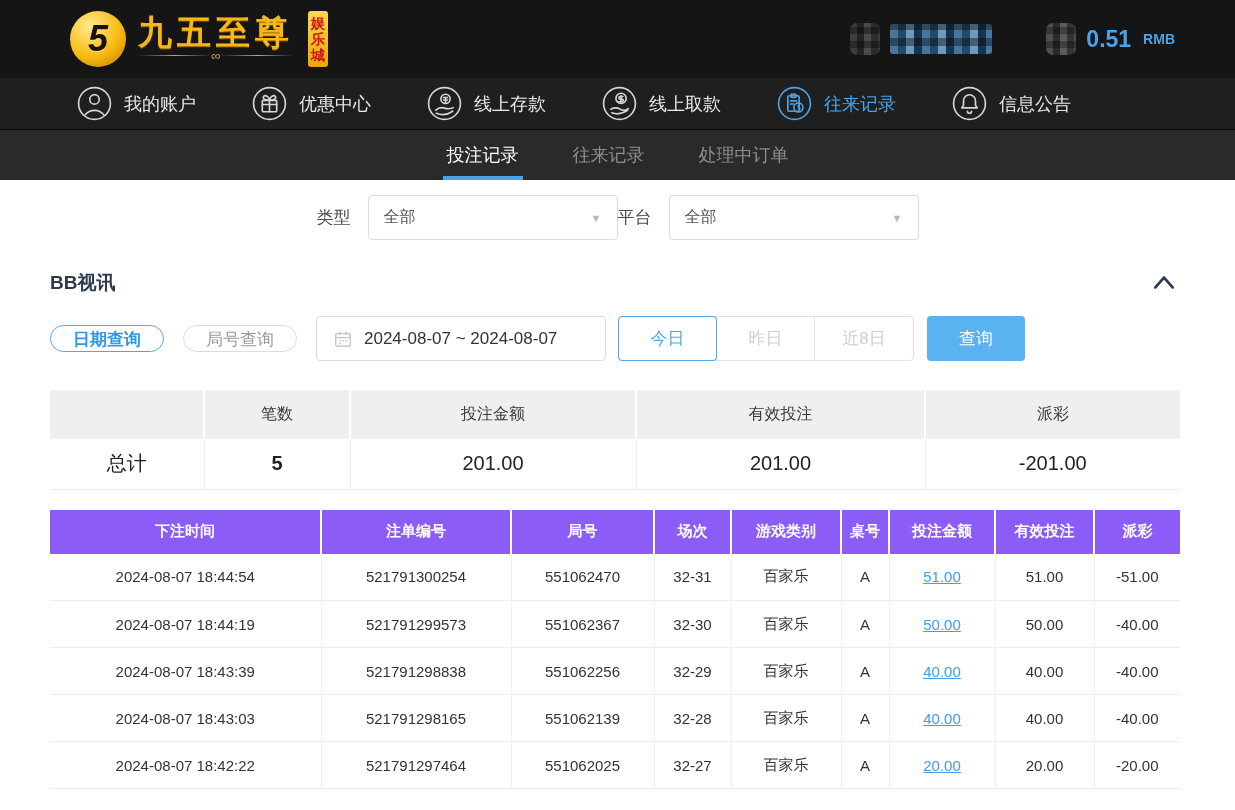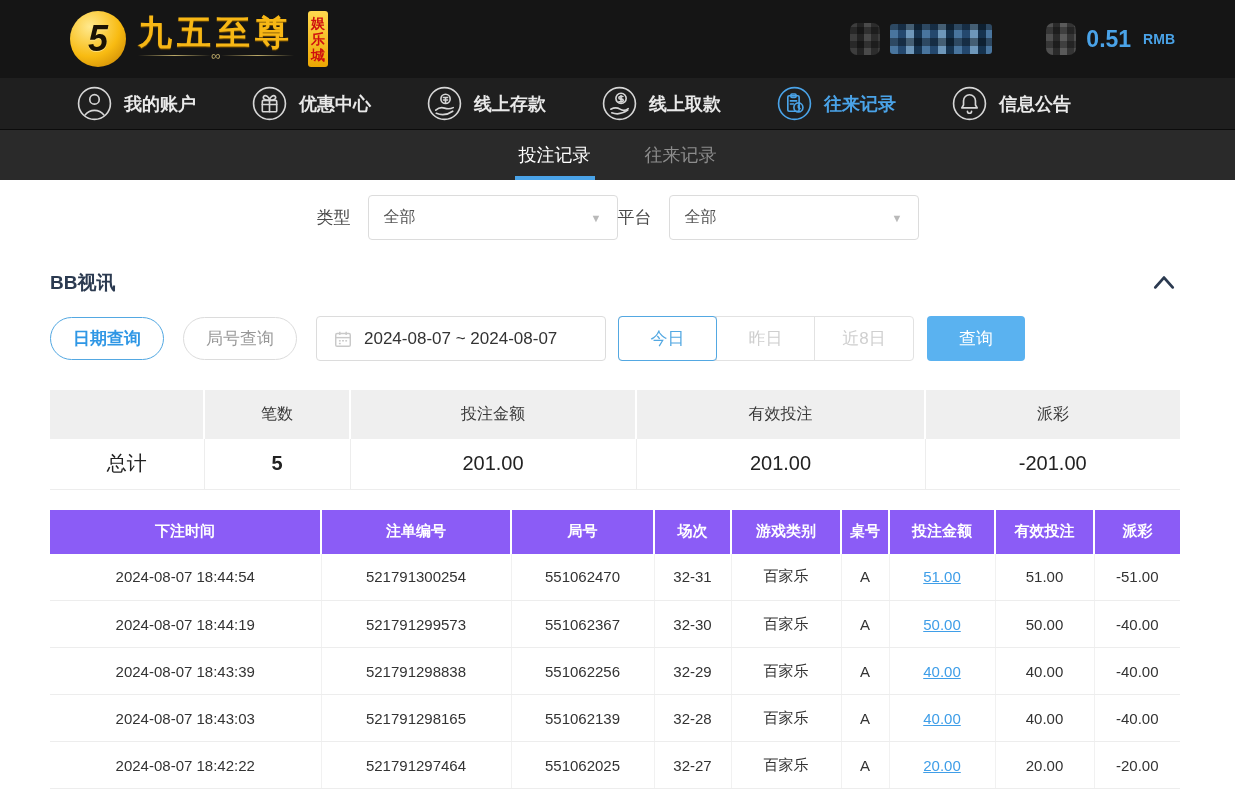--- a/index.html
+++ b/index.html
@@ -39,21 +39,21 @@
     background:
       repeating-linear-gradient(0deg, rgba(0,0,0,0) 0 7px, rgba(0,0,0,.3) 7px 14px),
       repeating-linear-gradient(90deg, #4e4e4e 0 7px, #2a2a2a 7px 14px, #5a5a5a 14px 21px, #343434 21px 28px); }
   .balance { color:#4aa3e8; font-size:23px; font-weight:bold; }
   .currency { color:#4aa3e8; font-size:14px; font-weight:bold; margin-left:2px; }
 
   
   .main-nav { height:52px; background:#1f1f1f; border-bottom:1px solid #0c0c0c;
     display:flex; align-items:center; padding-left:76px; gap:55px; }
   .nav-item { display:flex; align-items:center; gap:11px; color:#e9e9e9;
-    font-size:18px; cursor:pointer;font-weight:bold; }
+    font-size:18px; cursor:pointer; }
   .nav-item svg { width:37px; height:37px; stroke:#d6d6d6; fill:none;
     stroke-width:1.6; stroke-linecap:round; stroke-linejoin:round; }
   .nav-item.active { color:#4aa3e8; }
   .nav-item.active svg { stroke:#4aa3e8; }
 
   
   .sub-tabs { height:50px; background:#2a2a2a; display:flex; justify-content:center;
     gap:46px; }
   .sub-tab { position:relative; display:flex; align-items:center; padding:0 4px;
     color:#8d8d8d; font-size:18px; cursor:pointer; }
@@ -73,22 +73,22 @@
   
   .section-head { margin:30px 58px 0 50px; display:flex; justify-content:space-between;
     align-items:center; }
   .section-title { font-size:19px; font-weight:bold; color:#2b3a50; }
   .collapse-btn { cursor:pointer; display:flex; }
   .collapse-btn svg { width:26px; height:22px; stroke:#2b3a50; stroke-width:2.6;
     fill:none; stroke-linecap:round; stroke-linejoin:round; }
 
   
   .query-row { margin:20px 40px 0 50px; display:flex; align-items:center; }
-  .pill { height:43px; padding:0 22px; border-radius:22px; display:flex;
-    align-items:center; font-size:17px; background:#fff; cursor:pointer; }
+  .pill { height:27px; padding:0 22px; border-radius:22px; display:flex;
+    align-items:flex-end; font-size:17px; background:#fff; cursor:pointer; }
   .pill.active { border:1px solid #53a8e2; color:#2f97e5; font-weight:bold; }
   .pill.idle { border:1px solid #dcdcdc; color:#999; margin-left:19px; }
   .date-box { margin-left:19px; height:45px; width:290px; border:1px solid #dcdcdc;
     border-radius:4px; display:flex; align-items:center; gap:11px; padding:0 16px;
     font-size:17px; color:#333; cursor:pointer; }
   .date-box svg { width:20px; height:20px; stroke:#c9c9c9; fill:none; stroke-width:1.6; }
   .seg-group { margin-left:12px; display:flex; height:45px; border:1px solid #e2e2e2;
     border-radius:4px; overflow:visible; }
   .seg { width:98px; display:flex; align-items:center; justify-content:center;
     font-size:17px; color:#cfcfcf; cursor:pointer; position:relative;
@@ -211,20 +211,24 @@
   </div>
 </div>
 
 <div class="sub-tabs">
   <div class="sub-tab active">
     <span>投注记录</span>
     <div class="underline"></div>
   </div>
   <div class="sub-tab">
     <span>往来记录</span>
+    <div class="underline"></div>
+  </div>
+  <div class="sub-tab">
+    <span>处理中订单</span>
     <div class="underline"></div>
   </div>
 </div>
 
 <div class="filter-row">
   <div class="filter-group">
     <span>类型</span>
     <div class="select-box">
       <span>全部</span>
       <span class="select-caret">▼</span>

